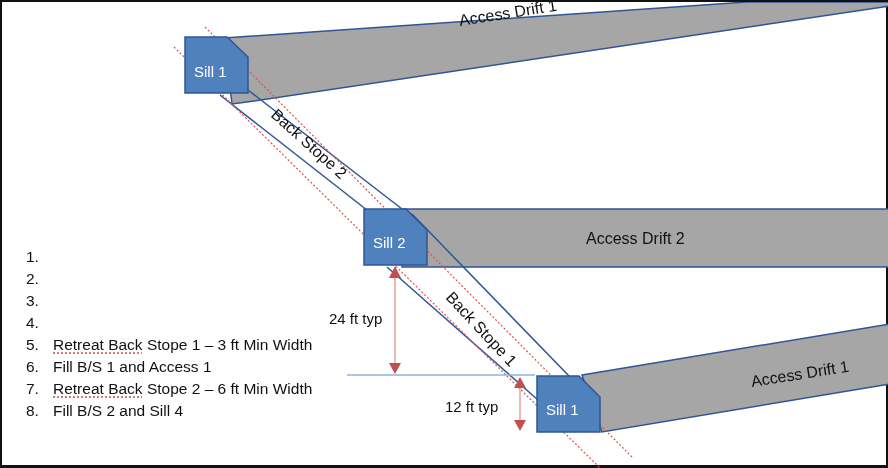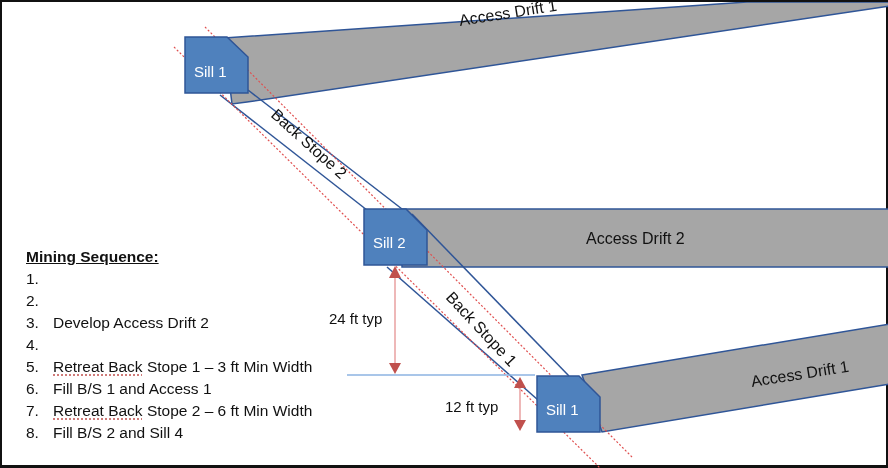--- a/index.html
+++ b/index.html
@@ -76,31 +76,29 @@
     <polygon points="393,372 387,361 399,361" fill="#c0504d"></polygon>
     <text class="dim-label" x="327" y="322">24 ft typ</text>
 
     <line x1="518" y1="383" x2="518" y2="421" stroke="#e8a0a0" stroke-width="1.5"></line>
     <polygon points="518,375 512,386 524,386" fill="#c0504d"></polygon>
     <polygon points="518,429 512,418 524,418" fill="#c0504d"></polygon>
     <text class="dim-label" x="443" y="410">12 ft typ</text>
   </svg>
 
   <div id="legend">
-    <div class="title">Mining Sequence:</div>
     <ol>
       <li>
           <span class="num">1.</span>
         </li>
       <li>
           <span class="num">2.</span>
         </li>
       <li>
           <span class="num">3.</span>
-          <span>Develop Access Drift 2</span>
         </li>
       <li>
           <span class="num">4.</span>
         </li>
       <li>
           <span class="num">5.</span>
           <span><span class="squiggle">Retreat Back</span><span> Stope 1 – 3 ft Min Width</span></span>
         </li>
       <li>
           <span class="num">6.</span>

